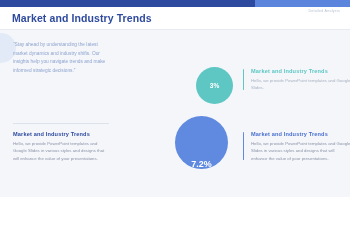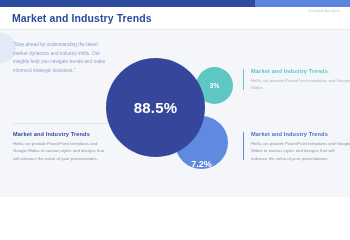--- a/index.html
+++ b/index.html
@@ -229,23 +229,20 @@
   <div class="header">
     <div class="header-title">Market and Industry Trends</div>
     <div class="header-meta">Detailed Analysis</div>
   </div>
   <div class="header-rule"></div>
 
   <div class="canvas">
 
     <div class="bubble bubble-ghost"></div>
 
-    <div class="bubble bubble-main">
-      <span>88.5%</span>
-    </div>
 
     <div class="bubble bubble-small">
       <span>3%</span>
     </div>
 
     <div class="bubble bubble-mid">
       <span>7.2%</span>
     </div>
 
     <div class="tb tb-quote">

